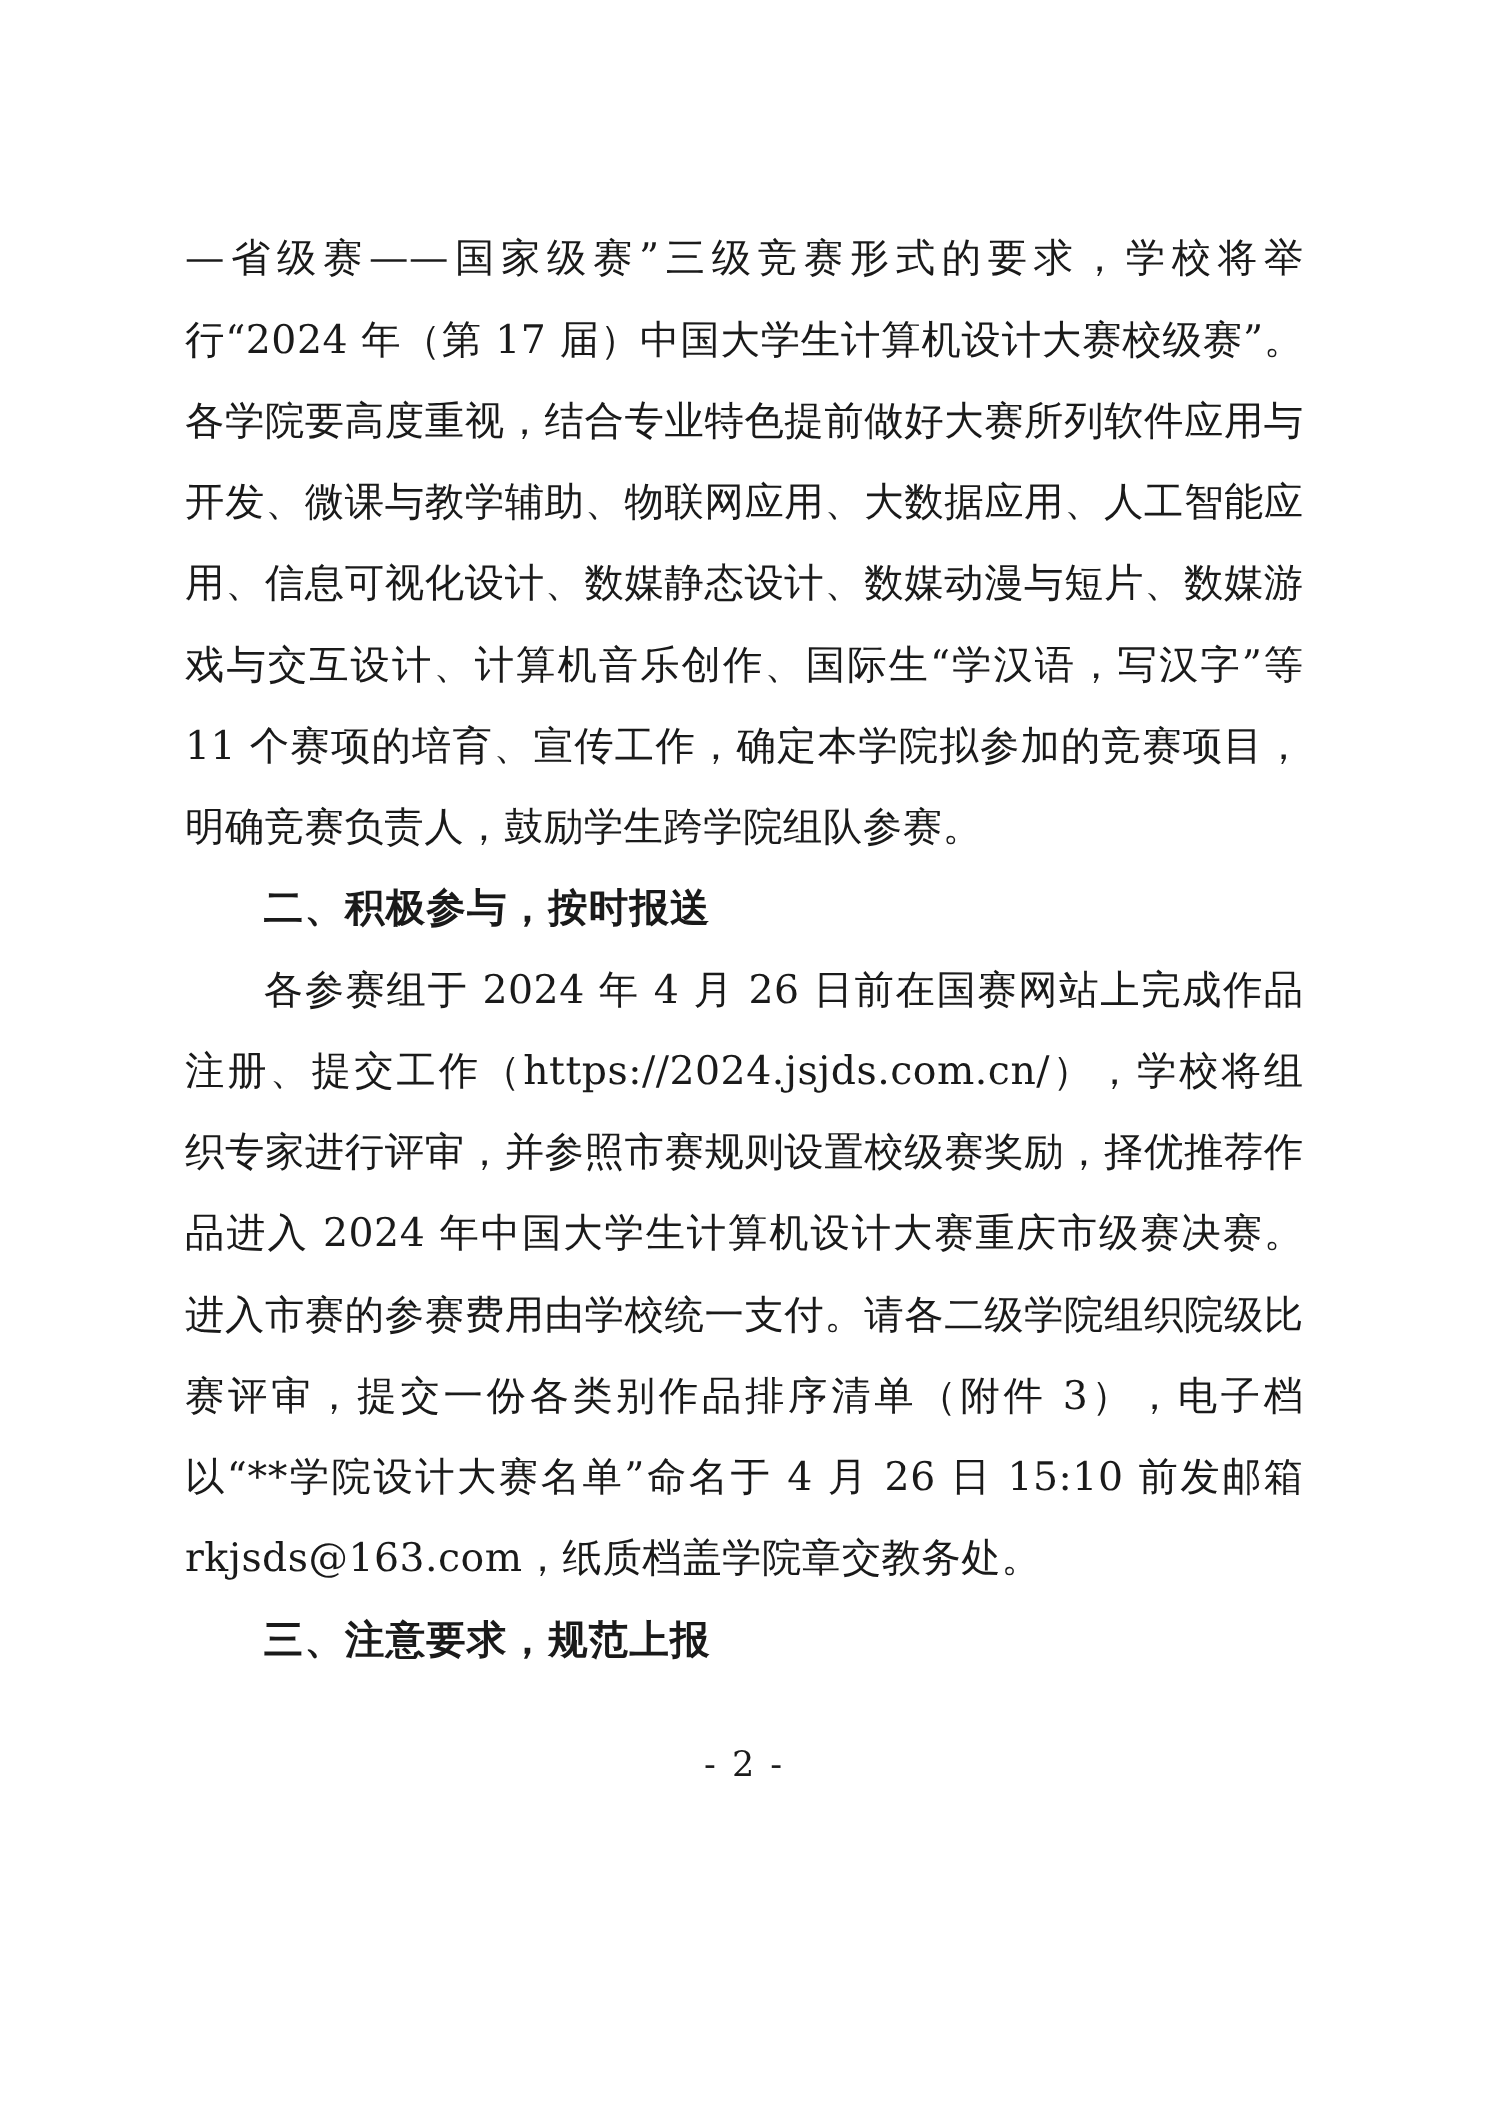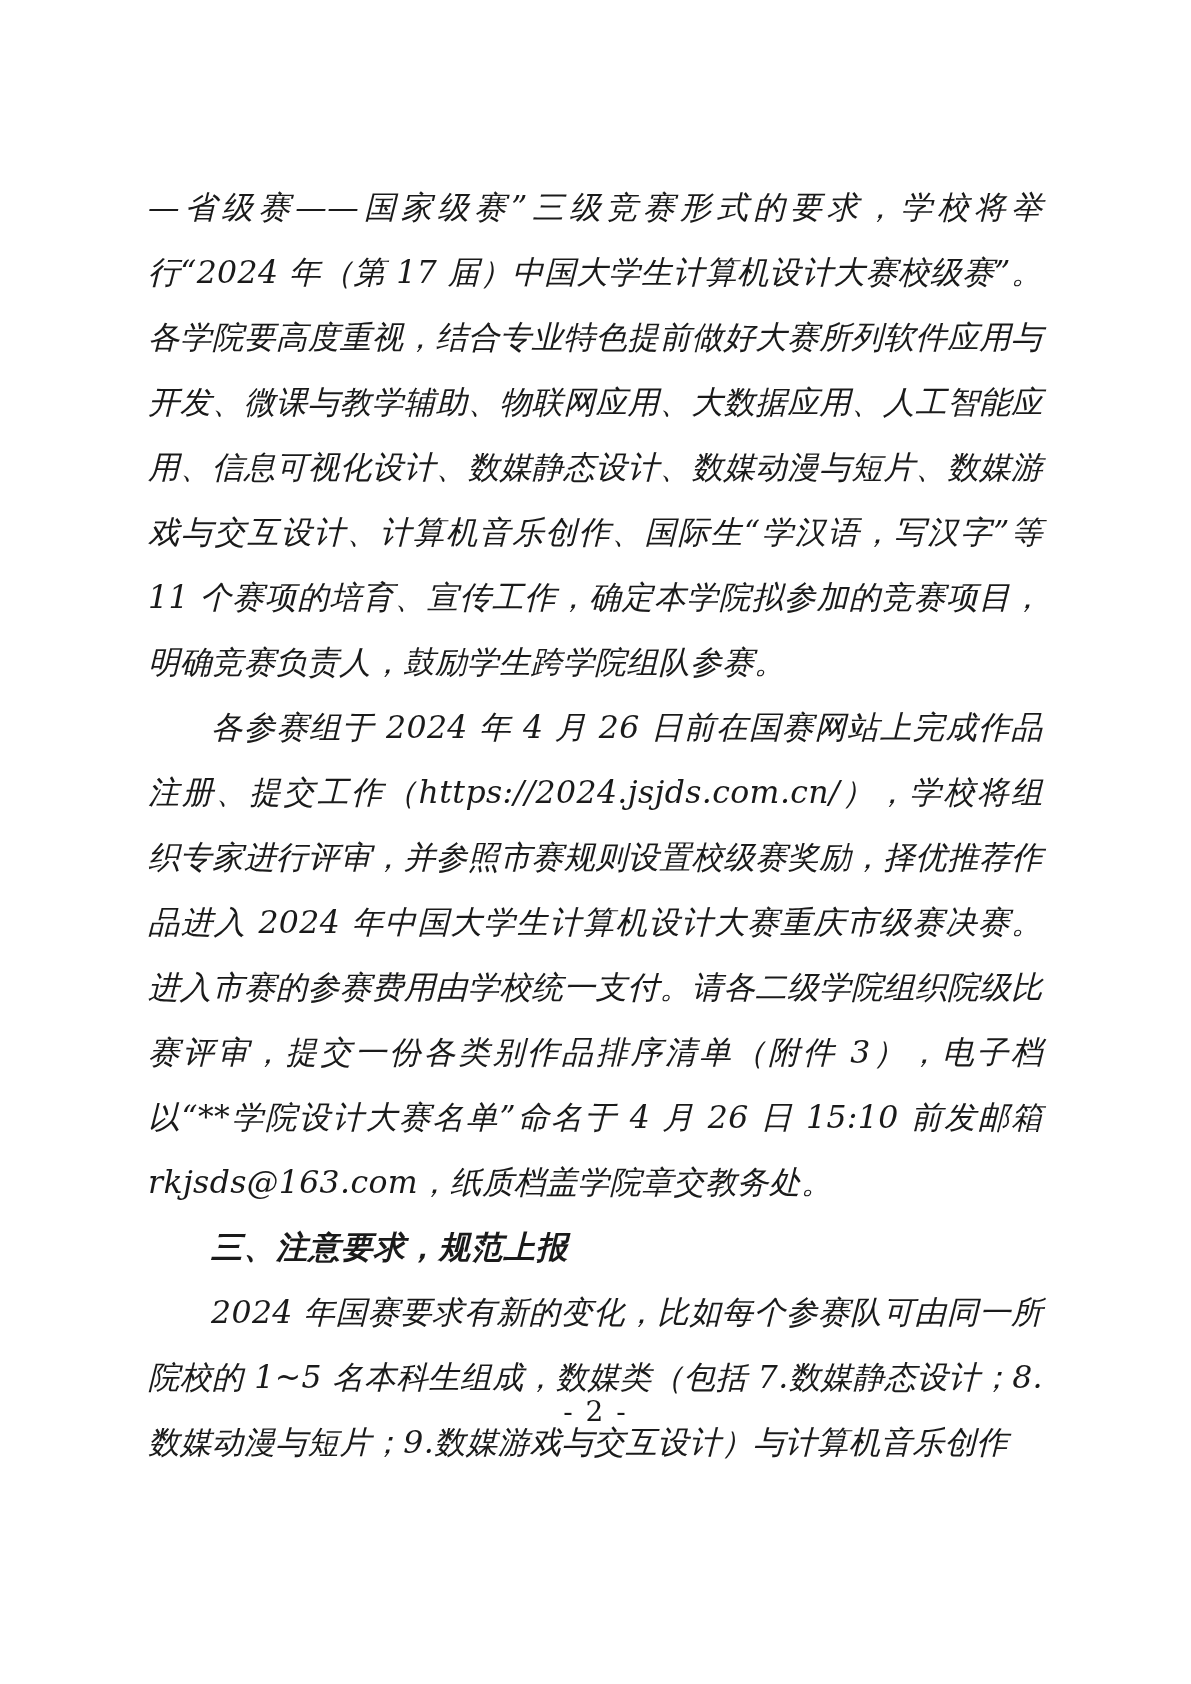--- a/index.html
+++ b/index.html
@@ -24,21 +24,20 @@
   }
   .doc-body {
     font-size: 31.5px;
     line-height: 65px;
     text-align: justify;
     text-justify: inter-ideograph;
     letter-spacing: 0.4px;
   }
   p {
     margin: 0;
-    font-style: italic;
   }
   .para-indent {
     text-indent: 63px;
   }
   .heading {
     font-family: "DejaVu Sans", "Liberation Sans", sans-serif;
     font-weight: bold;
     font-size: 31.5px;
     line-height: 65px;
     text-indent: 63px;
@@ -57,23 +56,23 @@
   }
 </style>
 </head>
 <body>
 
 <div class="page">
   <div class="doc-body">
 
     <p class="para-indent" style="text-indent:0;">—省级赛——国家级赛”三级竞赛形式的要求，学校将举行“2024 年（第 17 届）中国大学生计算机设计大赛校级赛”。各学院要高度重视，结合专业特色提前做好大赛所列软件应用与开发、微课与教学辅助、物联网应用、大数据应用、人工智能应用、信息可视化设计、数媒静态设计、数媒动漫与短片、数媒游戏与交互设计、计算机音乐创作、国际生“学汉语，写汉字”等 11 个赛项的培育、宣传工作，确定本学院拟参加的竞赛项目，明确竞赛负责人，鼓励学生跨学院组队参赛。</p>
 
+    <p class="heading">二、积极参与，按时报送</p>
 
     <p class="para-indent">各参赛组于 2024 年 4 月 26 日前在国赛网站上完成作品注册、提交工作（https://2024.jsjds.com.cn/），学校将组织专家进行评审，并参照市赛规则设置校级赛奖励，择优推荐作品进入 2024 年中国大学生计算机设计大赛重庆市级赛决赛。进入市赛的参赛费用由学校统一支付。请各二级学院组织院级比赛评审，提交一份各类别作品排序清单（附件 3），电子档以“**学院设计大赛名单”命名于 4 月 26 日 15:10 前发邮箱 rkjsds@163.com，纸质档盖学院章交教务处。</p>
 
     <p class="heading">三、注意要求，规范上报</p>
 
-    <p class="para-indent">2024 年国赛要求有新的变化，比如每个参赛队可由同一所院校的 1~5 名本科生组成，数媒类（包括 7.数媒静态设计；8.数媒动漫与短片；9.数媒游戏与交互设计）与计算机音乐创作</p>
 
   </div>
 
   <div class="page-number">- 2 -</div>
 </div>
 
 </body></html>

